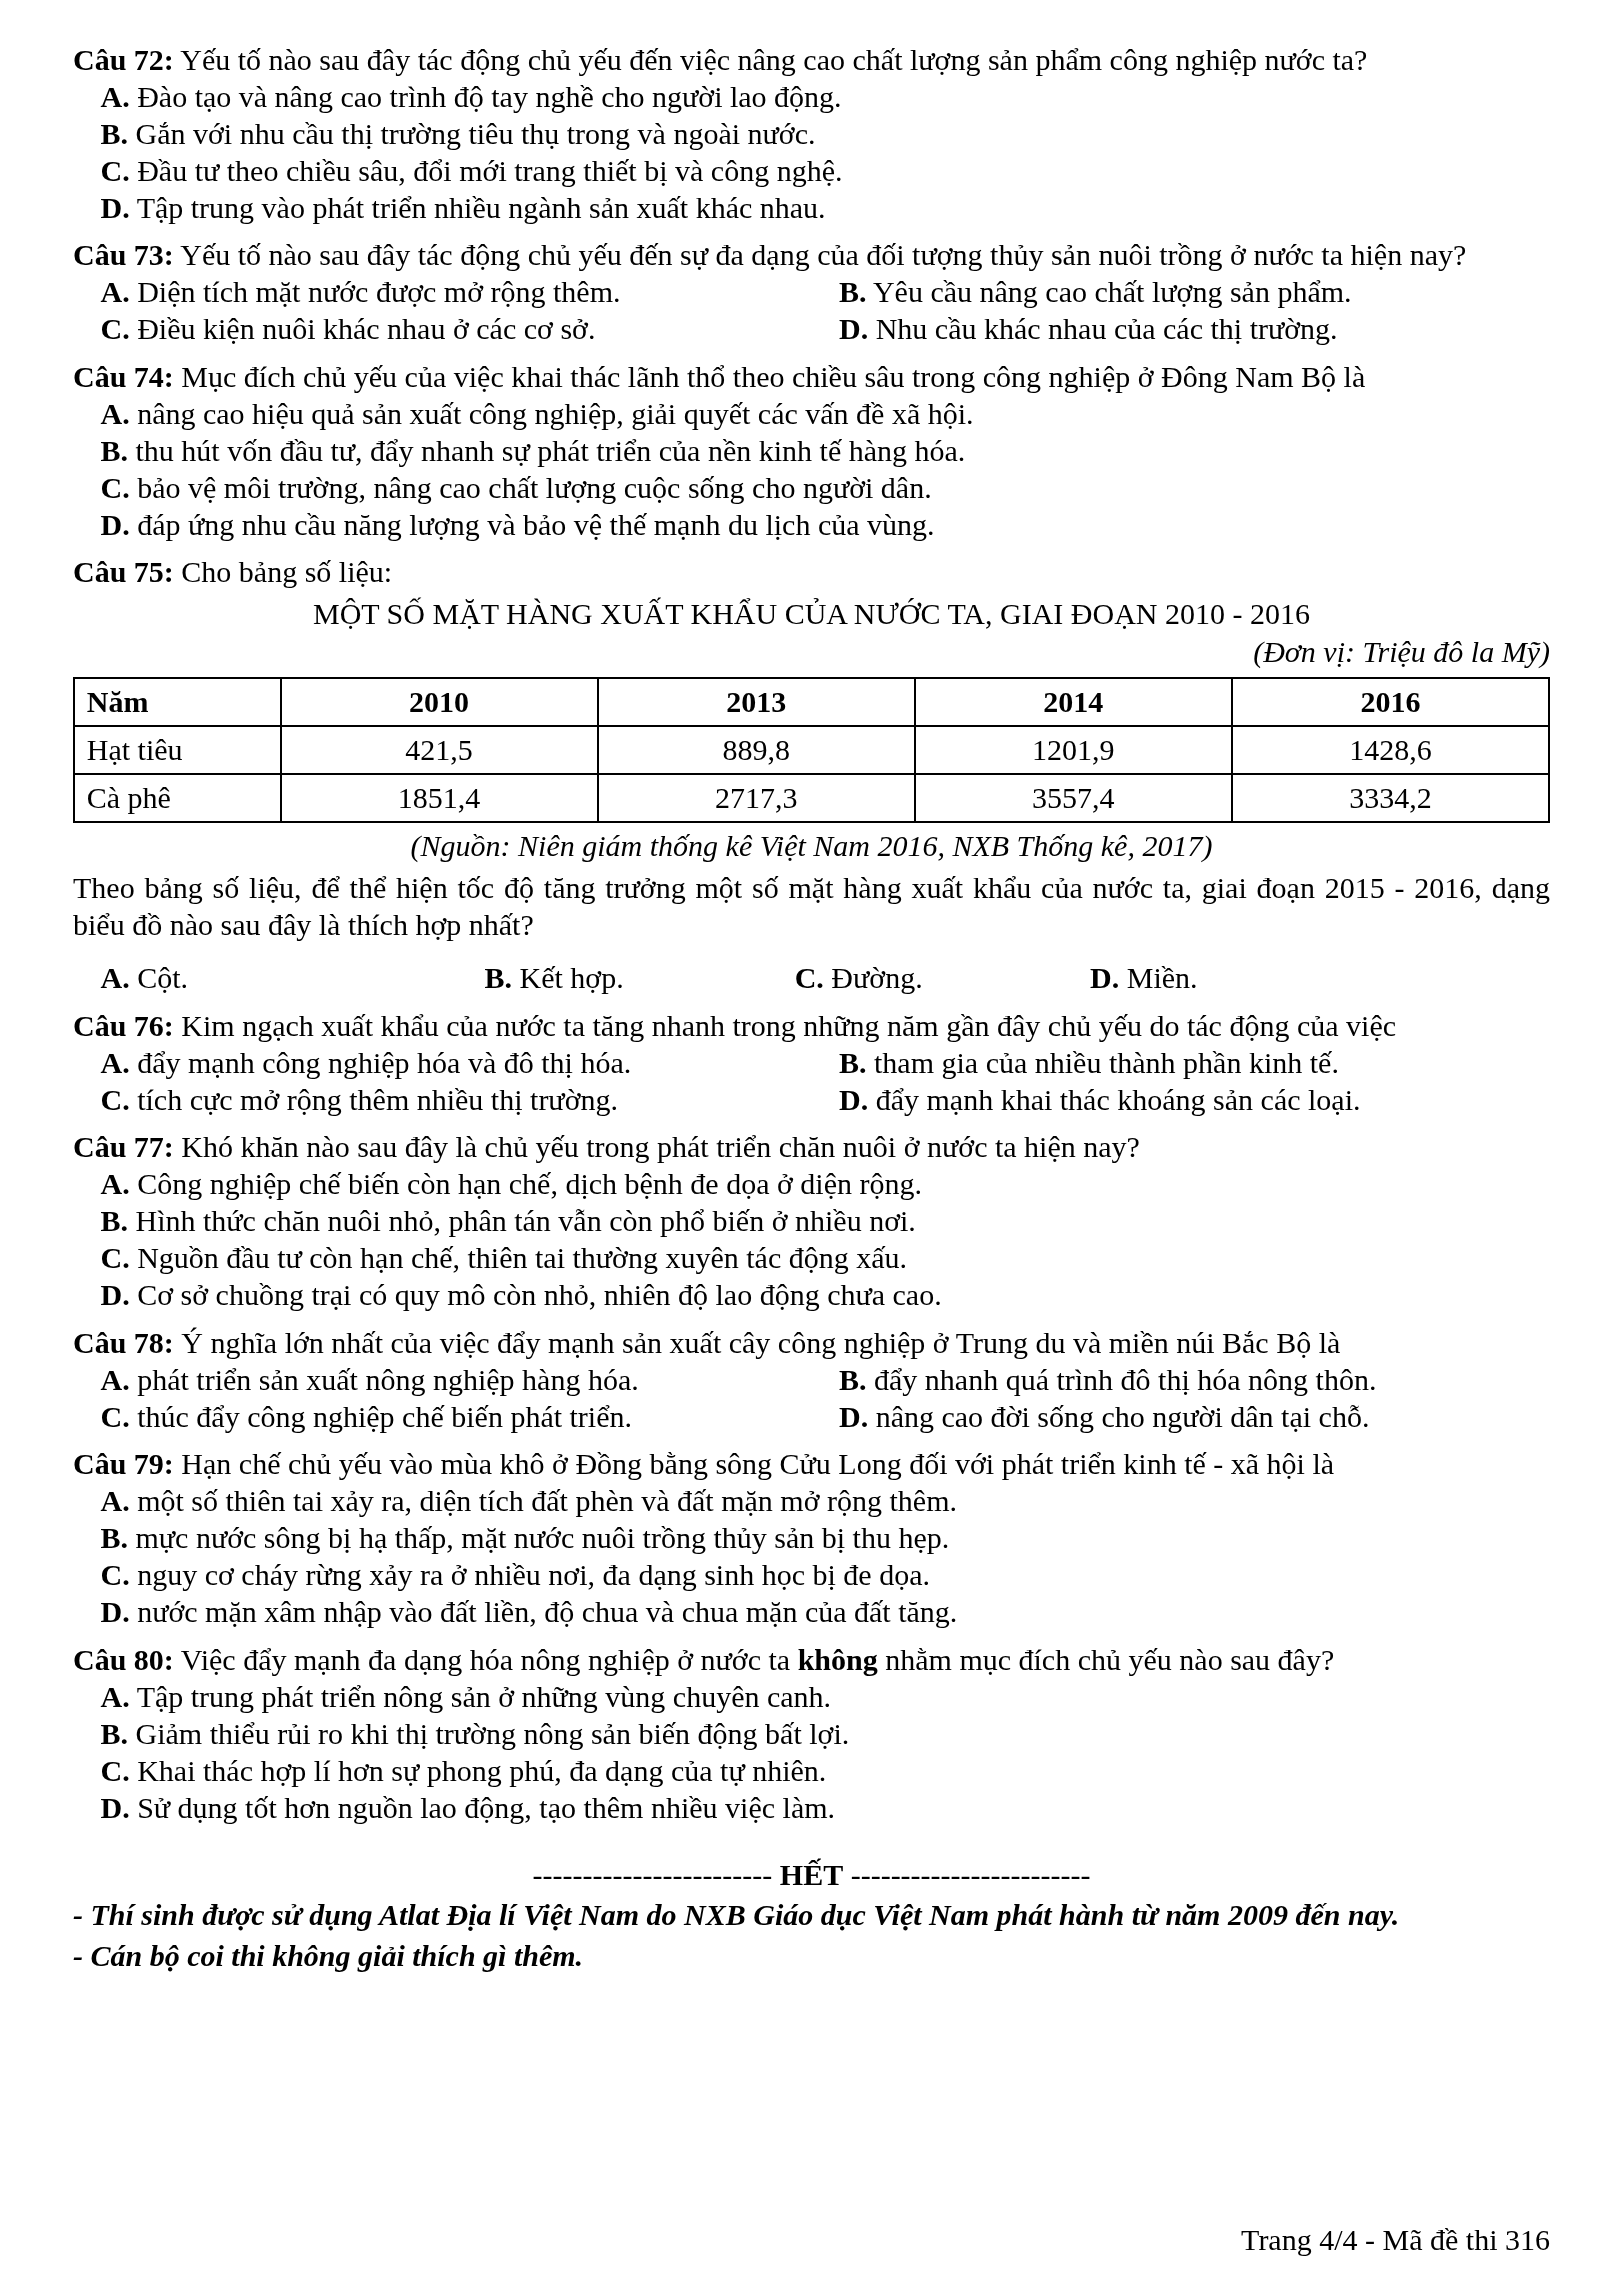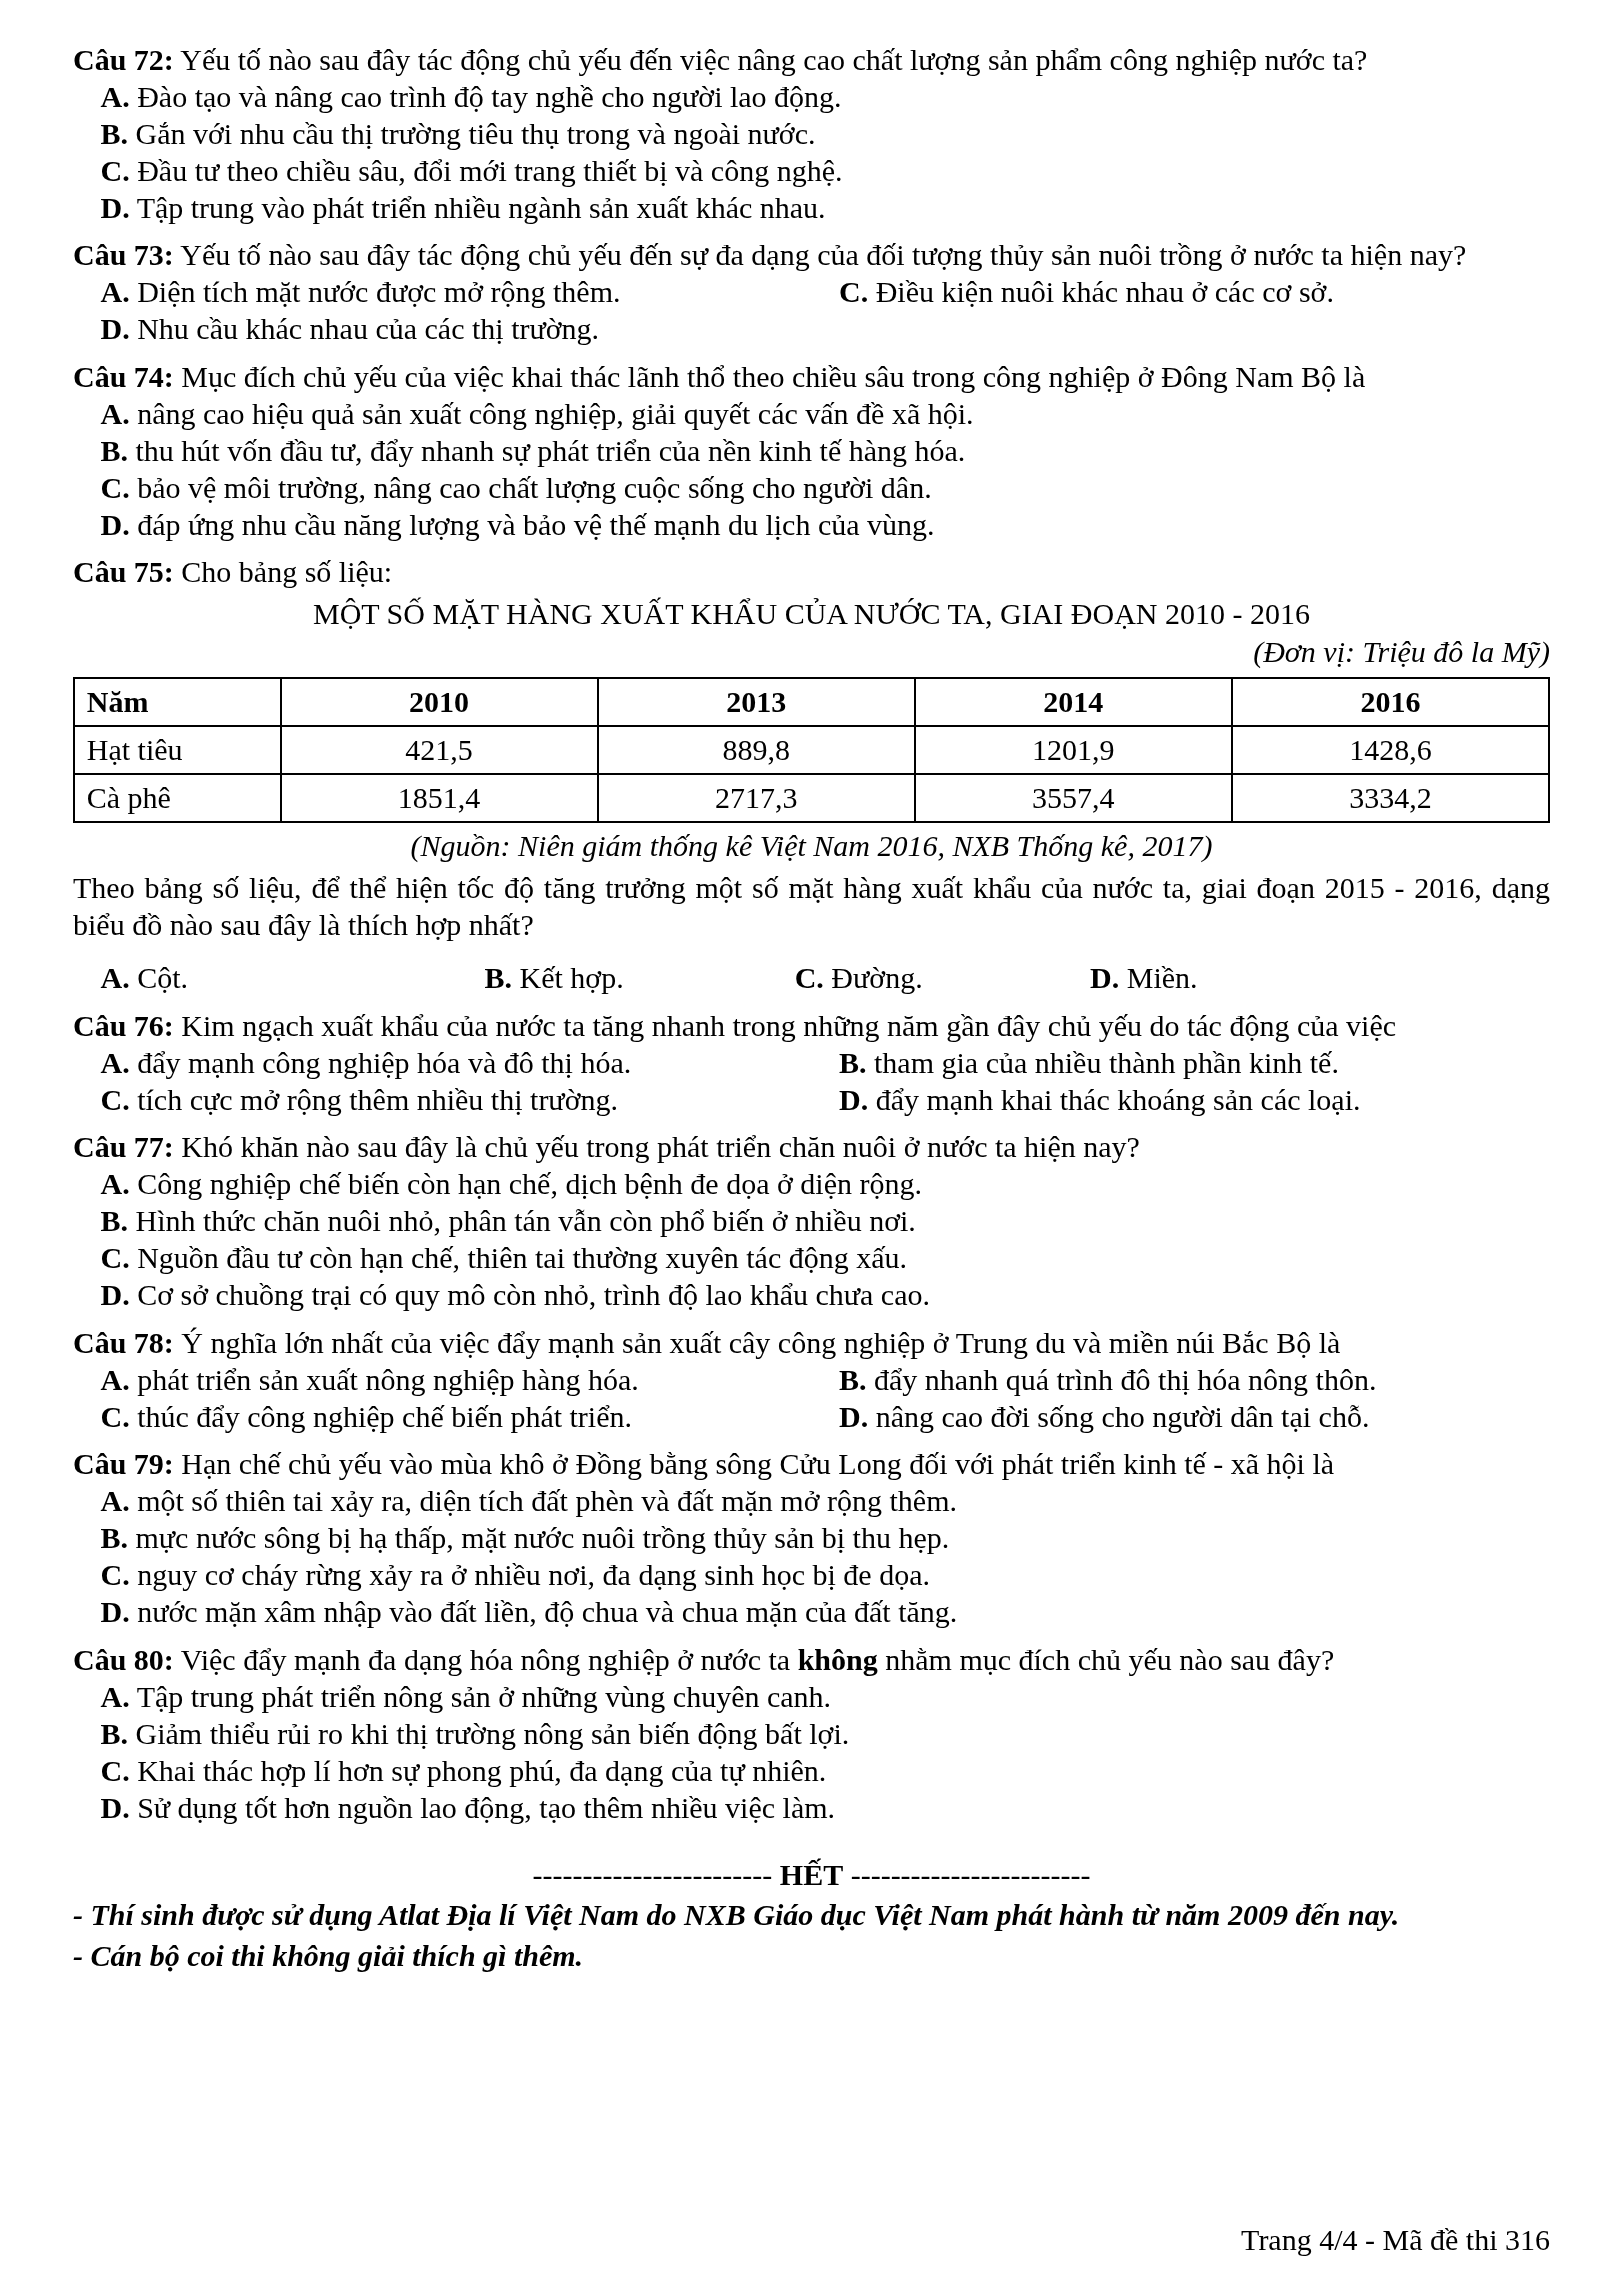--- a/index.html
+++ b/index.html
@@ -50,20 +50,21 @@
     <div class="opt"><b class="letter">A.</b> <span>Đào tạo và nâng cao trình độ tay nghề cho người lao động.</span></div>
     <div class="opt"><b class="letter">B.</b> <span>Gắn với nhu cầu thị trường tiêu thụ trong và ngoài nước.</span></div>
     <div class="opt"><b class="letter">C.</b> <span>Đầu tư theo chiều sâu, đổi mới trang thiết bị và công nghệ.</span></div>
     <div class="opt"><b class="letter">D.</b> <span>Tập trung vào phát triển nhiều ngành sản xuất khác nhau.</span></div>
   </div>
 
   <div class="q">
     <p class="stem"><b class="q-label">Câu 73:</b> <span>Yếu tố nào sau đây tác động chủ yếu đến sự đa dạng của đối tượng thủy sản nuôi trồng ở nước ta hiện nay?</span></p>
     <div class="opts-2col">
       <div class="opt"><b class="letter">A.</b> <span>Diện tích mặt nước được mở rộng thêm.</span></div>
+      <div class="opt"><b class="letter">B.</b> <span>Yêu cầu nâng cao chất lượng sản phẩm.</span></div>
       <div class="opt"><b class="letter">C.</b> <span>Điều kiện nuôi khác nhau ở các cơ sở.</span></div>
       <div class="opt"><b class="letter">D.</b> <span>Nhu cầu khác nhau của các thị trường.</span></div>
     </div>
   </div>
 
   <div class="q">
     <p class="stem"><b class="q-label">Câu 74:</b> <span>Mục đích chủ yếu của việc khai thác lãnh thổ theo chiều sâu trong công nghiệp ở Đông Nam Bộ là</span></p>
     <div class="opt"><b class="letter">A.</b> <span>nâng cao hiệu quả sản xuất công nghiệp, giải quyết các vấn đề xã hội.</span></div>
     <div class="opt"><b class="letter">B.</b> <span>thu hút vốn đầu tư, đẩy nhanh sự phát triển của nền kinh tế hàng hóa.</span></div>
     <div class="opt"><b class="letter">C.</b> <span>bảo vệ môi trường, nâng cao chất lượng cuộc sống cho người dân.</span></div>
@@ -117,21 +118,21 @@
       <div class="opt"><b class="letter">C.</b> <span>tích cực mở rộng thêm nhiều thị trường.</span></div>
       <div class="opt"><b class="letter">D.</b> <span>đẩy mạnh khai thác khoáng sản các loại.</span></div>
     </div>
   </div>
 
   <div class="q">
     <p class="stem"><b class="q-label">Câu 77:</b> <span>Khó khăn nào sau đây là chủ yếu trong phát triển chăn nuôi ở nước ta hiện nay?</span></p>
     <div class="opt"><b class="letter">A.</b> <span>Công nghiệp chế biến còn hạn chế, dịch bệnh đe dọa ở diện rộng.</span></div>
     <div class="opt"><b class="letter">B.</b> <span>Hình thức chăn nuôi nhỏ, phân tán vẫn còn phổ biến ở nhiều nơi.</span></div>
     <div class="opt"><b class="letter">C.</b> <span>Nguồn đầu tư còn hạn chế, thiên tai thường xuyên tác động xấu.</span></div>
-    <div class="opt"><b class="letter">D.</b> <span>Cơ sở chuồng trại có quy mô còn nhỏ, trình độ lao khẩu chưa cao.</span></div>
+    <div class="opt"><b class="letter">D.</b> <span>Cơ sở chuồng trại có quy mô còn nhỏ, nhiên độ lao động chưa cao.</span></div>
   </div>
 
   <div class="q">
     <p class="stem"><b class="q-label">Câu 78:</b> <span>Ý nghĩa lớn nhất của việc đẩy mạnh sản xuất cây công nghiệp ở Trung du và miền núi Bắc Bộ là</span></p>
     <div class="opts-2col">
       <div class="opt"><b class="letter">A.</b> <span>phát triển sản xuất nông nghiệp hàng hóa.</span></div>
       <div class="opt"><b class="letter">B.</b> <span>đẩy nhanh quá trình đô thị hóa nông thôn.</span></div>
       <div class="opt"><b class="letter">C.</b> <span>thúc đẩy công nghiệp chế biến phát triển.</span></div>
       <div class="opt"><b class="letter">D.</b> <span>nâng cao đời sống cho người dân tại chỗ.</span></div>
     </div>

